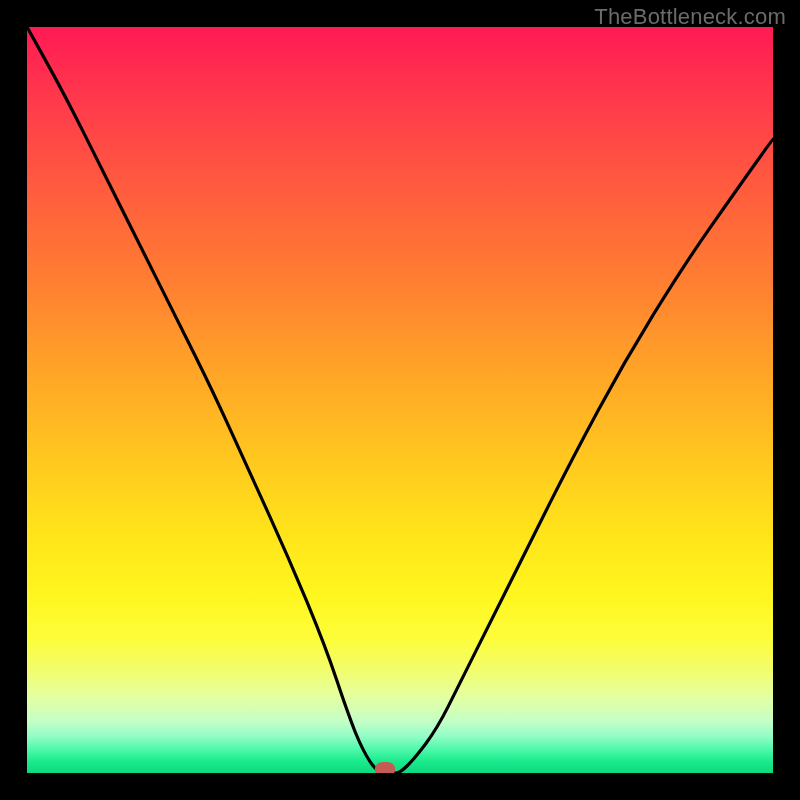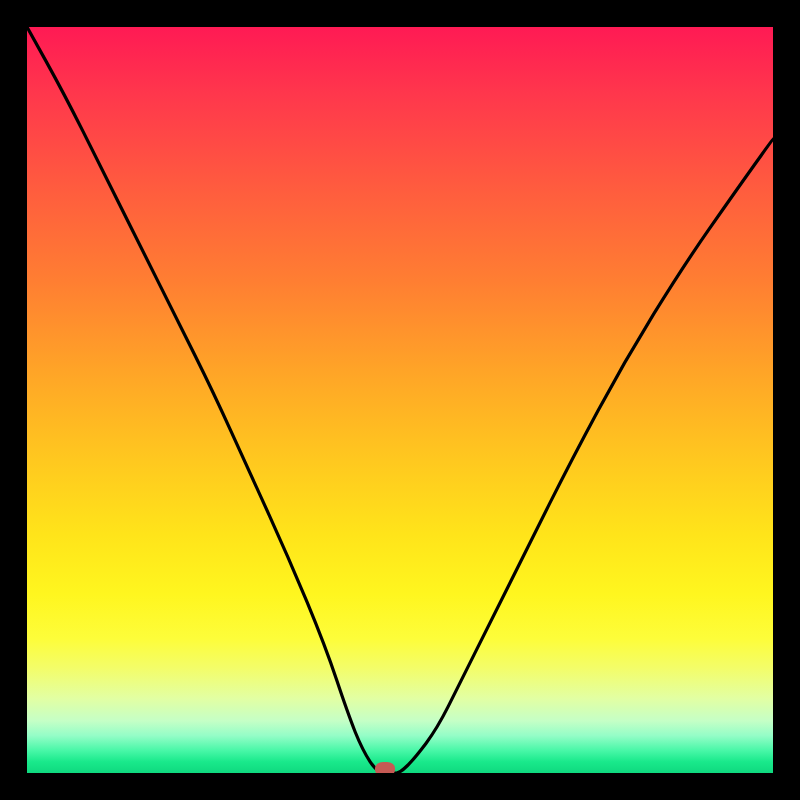--- a/index.html
+++ b/index.html
@@ -69,20 +69,21 @@
     height: 14px;
     background: #c65a54;
     border-radius: 8px / 6px;
     transform: translate(-50%, -50%);
   }
 </style>
 </head>
 <body>
 
 <div class="frame">
+  <div class="watermark">TheBottleneck.com</div>
 
   <div class="plot">
     <div class="gradient"></div>
 
     <svg class="curve" viewBox="0 0 746 746" preserveAspectRatio="none">
       <path id="curve-path" d="M 0.0 0.0 Q 0.0 0.0 18.7 33.6 Q 37.3 67.1 56.0 104.4 Q 74.6 141.7 93.3 179.0 Q 111.9 216.3 130.6 253.6 Q 149.2 290.9 167.9 328.2 Q 186.5 365.5 205.1 406.6 Q 223.8 447.6 242.4 488.6 Q 261.1 529.7 279.8 574.4 Q 298.4 619.2 309.6 652.8 Q 320.8 686.3 328.2 705.0 Q 335.7 723.6 343.2 734.8 Q 350.6 746.0 358.1 746.0 Q 365.5 746.0 369.3 746.0 Q 373.0 746.0 380.5 738.5 Q 387.9 731.1 399.1 716.2 Q 410.3 701.2 421.5 678.9 Q 432.7 656.5 447.6 626.6 Q 462.5 596.8 481.2 559.5 Q 499.8 522.2 522.2 477.4 Q 544.6 432.7 570.7 384.2 Q 596.8 335.7 626.6 287.2 Q 656.5 238.7 682.6 201.4 Q 708.7 164.1 727.3 138.0 T 746.0 111.9" fill="none" stroke="#000" stroke-width="3.2" stroke-linecap="round" stroke-linejoin="round"></path>
     </svg>
 
     <div class="marker" id="marker" style="left: 358.08px; top: 742px;"></div>
   </div>

